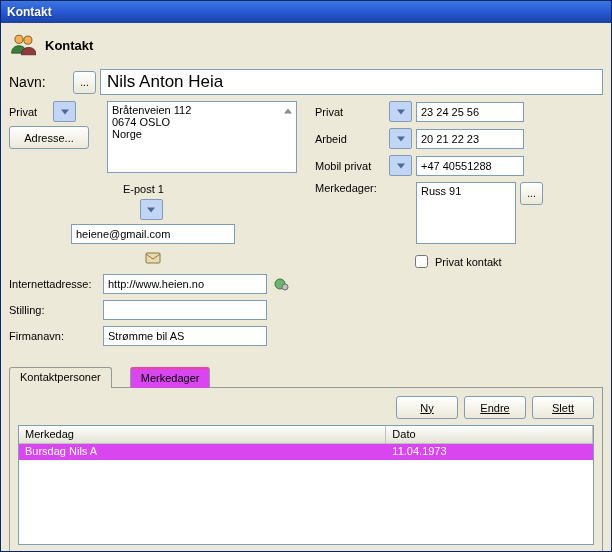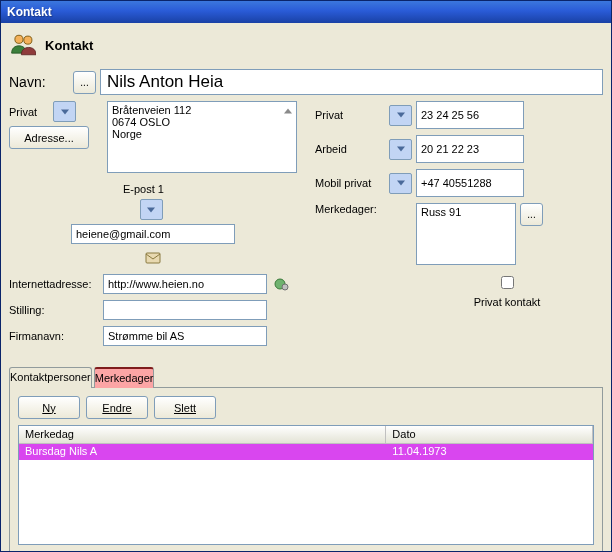--- a/index.html
+++ b/index.html
@@ -82,21 +82,21 @@
   input.big-name{
     font-size:17px;
     height:26px;
     flex:1;
     padding:2px 6px;
   }
   textarea.addr{
     width:190px;height:72px;resize:none;
   }
   input.midfield{ width:164px; height:20px;}
-  input.rightfield{ width:108px; height:28px;}
+  input.rightfield{ width:108px; height:20px;}
   .btn{
     border:1px solid #7F9DB9;
     background:linear-gradient(to bottom,#fff,#ECE9D8);
     border-radius:3px;
     padding:2px 10px;
     height:23px;
     font-family:inherit;
     font-size:11px;
     cursor:pointer;
     display:flex;align-items:center;justify-content:center;
@@ -116,47 +116,47 @@
   }
   .check-row{display:flex;align-items:center;gap:4px;margin-top:8px;}
   input[type=checkbox]{width:13px;height:13px;}
   
   .tab-strip{
     display:flex;
     margin-top:14px;
     border-bottom:1px solid #919B9C;
   }
   .tab{
-    padding:3px 0;
+    padding:3px 10px;
     border:1px solid #919B9C;
     border-bottom:none;
     background:#ECE9D8;
-    margin-right:2px;
+    margin-right:18px;
     border-radius:3px 3px 0 0;
     cursor:pointer;
     position:relative;
     top:1px;
     text-align:right;
   }
   .tab.active{
-    background:#fca5a5;
-    border-top:2px solid #7f1d1d;
+    background:#d946ef;
+    border-top:2px solid #ec4899;
     top:1px;
     z-index:2;
     padding-bottom:4px;
   }
   .tab-panel{
     border:1px solid #919B9C;
     border-top:none;
     padding:8px;
     flex:1;
     display:flex;
     flex-direction:column;
   }
-  .btn-row{display:flex;gap:6px;margin-bottom:6px;}
+  .btn-row{display:flex;gap:6px;margin-bottom:6px;justify-content:flex-end;}
   .btn-row .btn{width:62px;}
   .grid-wrap{
     border:1px solid #7F9DB9;
     flex:1;
     background:#fff;
     display:flex;
     flex-direction:column;
     min-height:120px;
   }
   .grid-head{
@@ -315,21 +315,21 @@
               </svg>
             </span>
           <input class="field rightfield" value="+47 40551288" style="">
         </div>
         <div class="row" style="align-items:flex-start;margin-top:6px;">
           <span class="label" style="width:70px;">Merkedager:</span>
           <span style="width:23px;"></span>
           <textarea class="field cat" style="">Russ 91</textarea>
           <span class="small-btn" style="align-self:flex-start;">...</span>
         </div>
-        <div class="check-row" style="margin-left:96px;flex-direction:column;">
+        <div class="check-row" style="margin-left:96px;">
           <input type="checkbox" style="">
           <span>Privat kontakt</span>
         </div>
       </div>
     </div>
 
     <div class="tab-strip">
       <div class="tab">Kontaktpersoner</div>
       <div class="tab active">Merkedager</div>
     </div>

